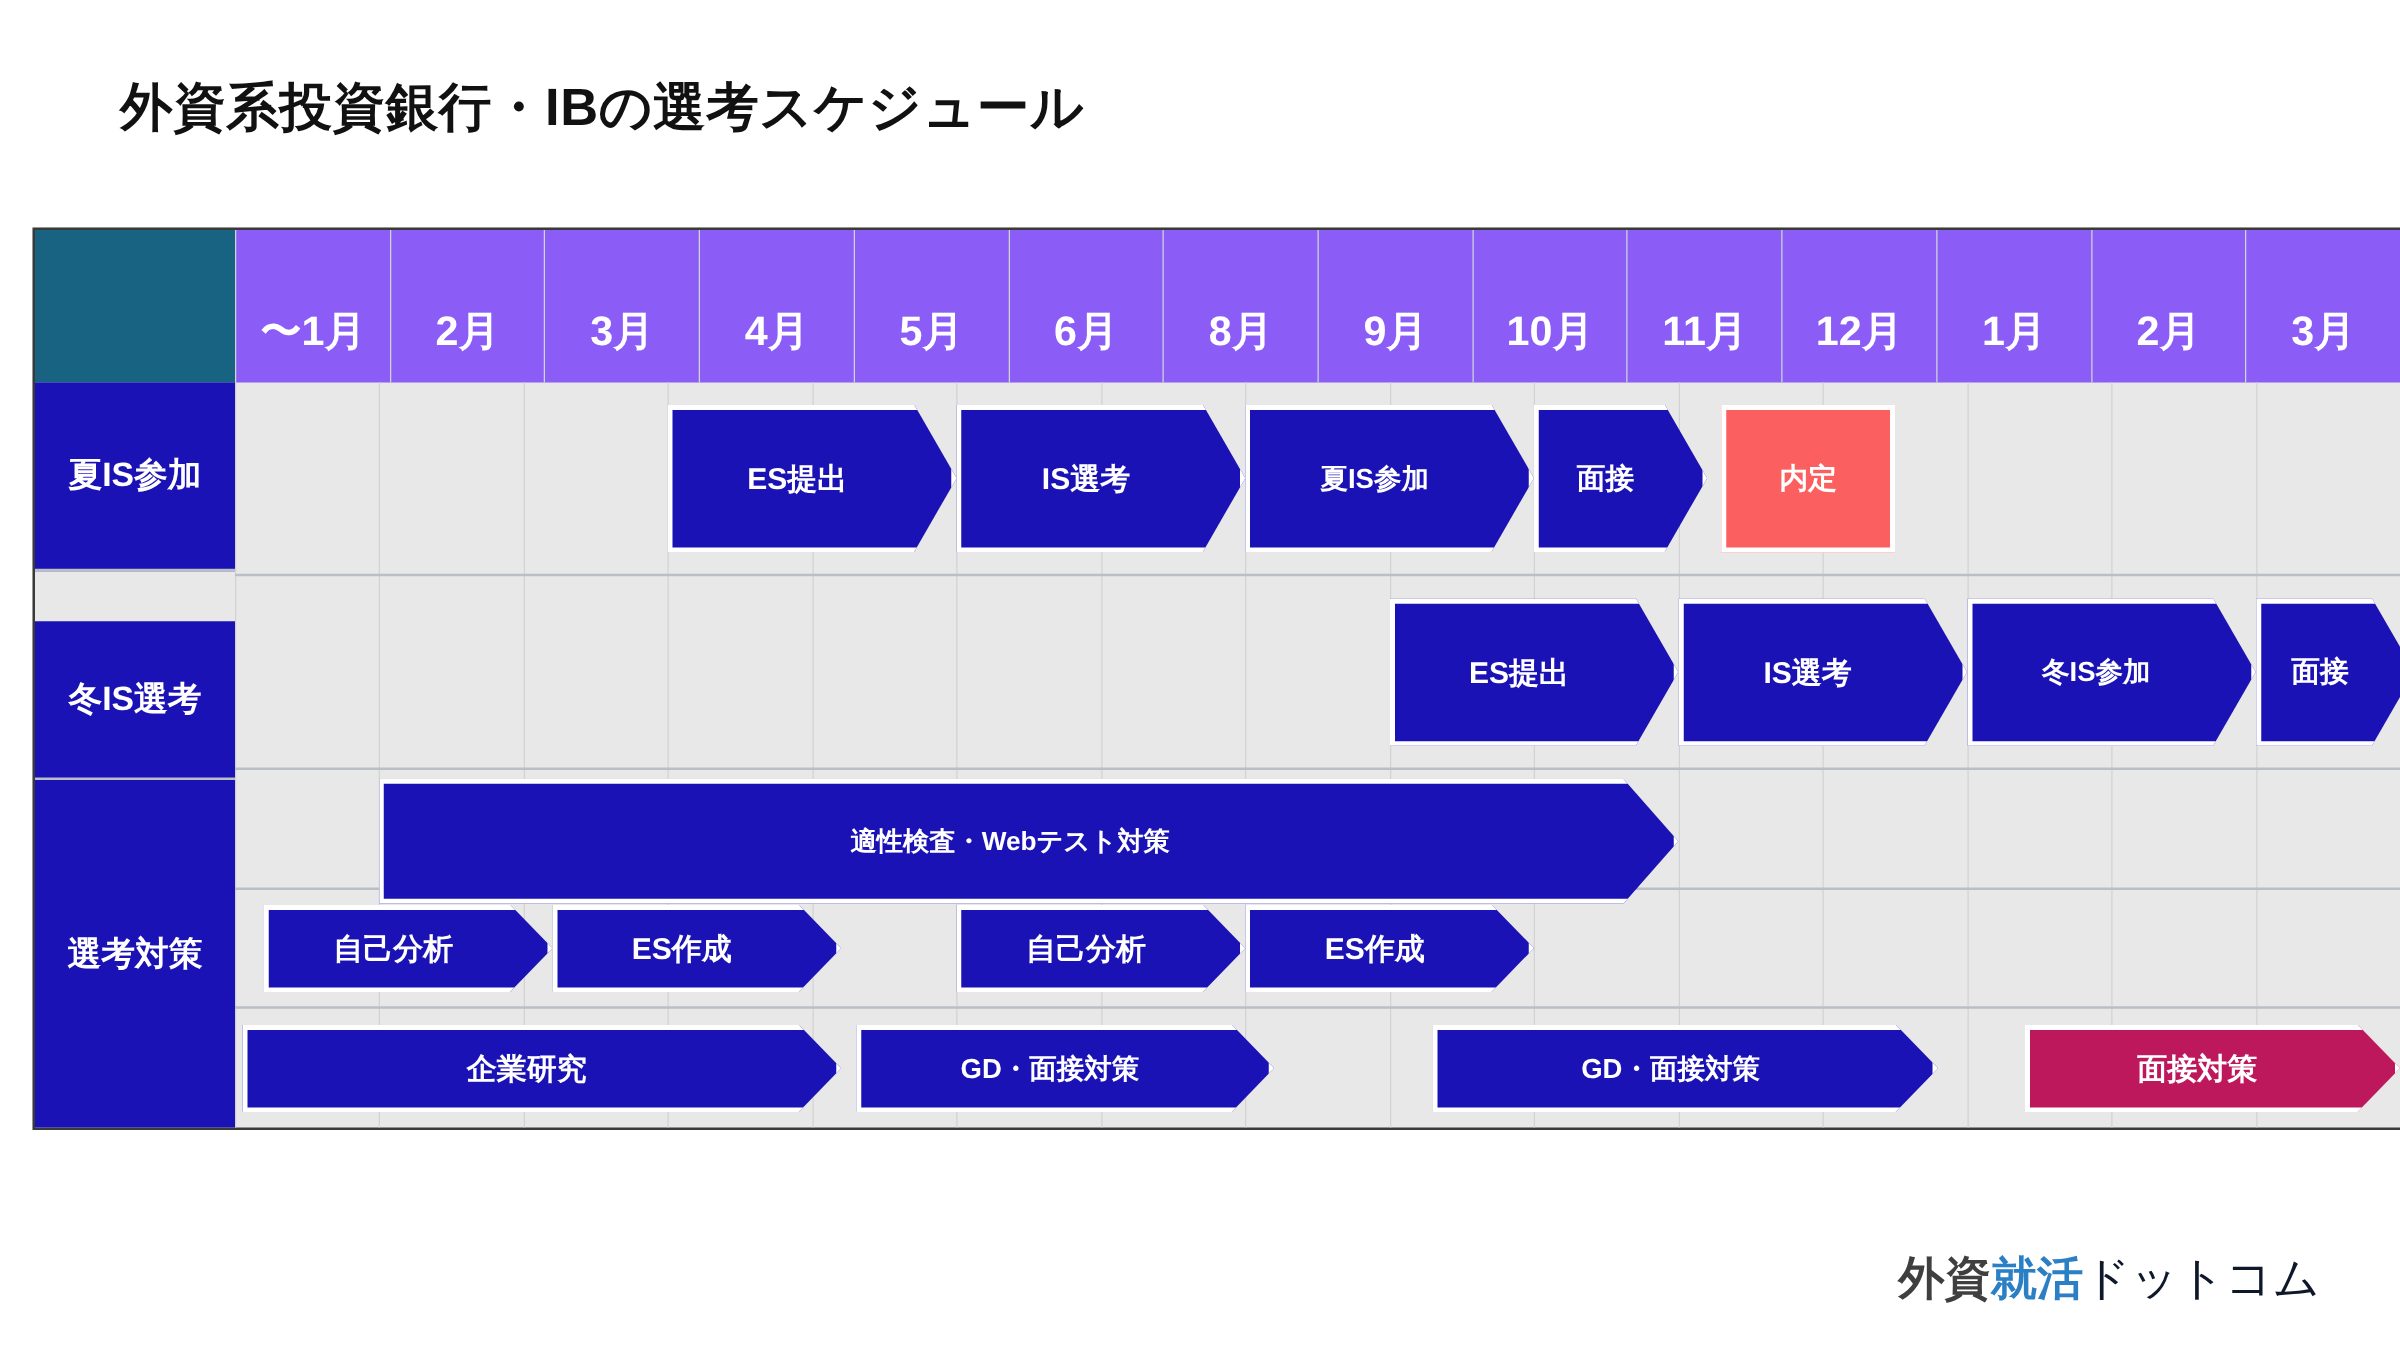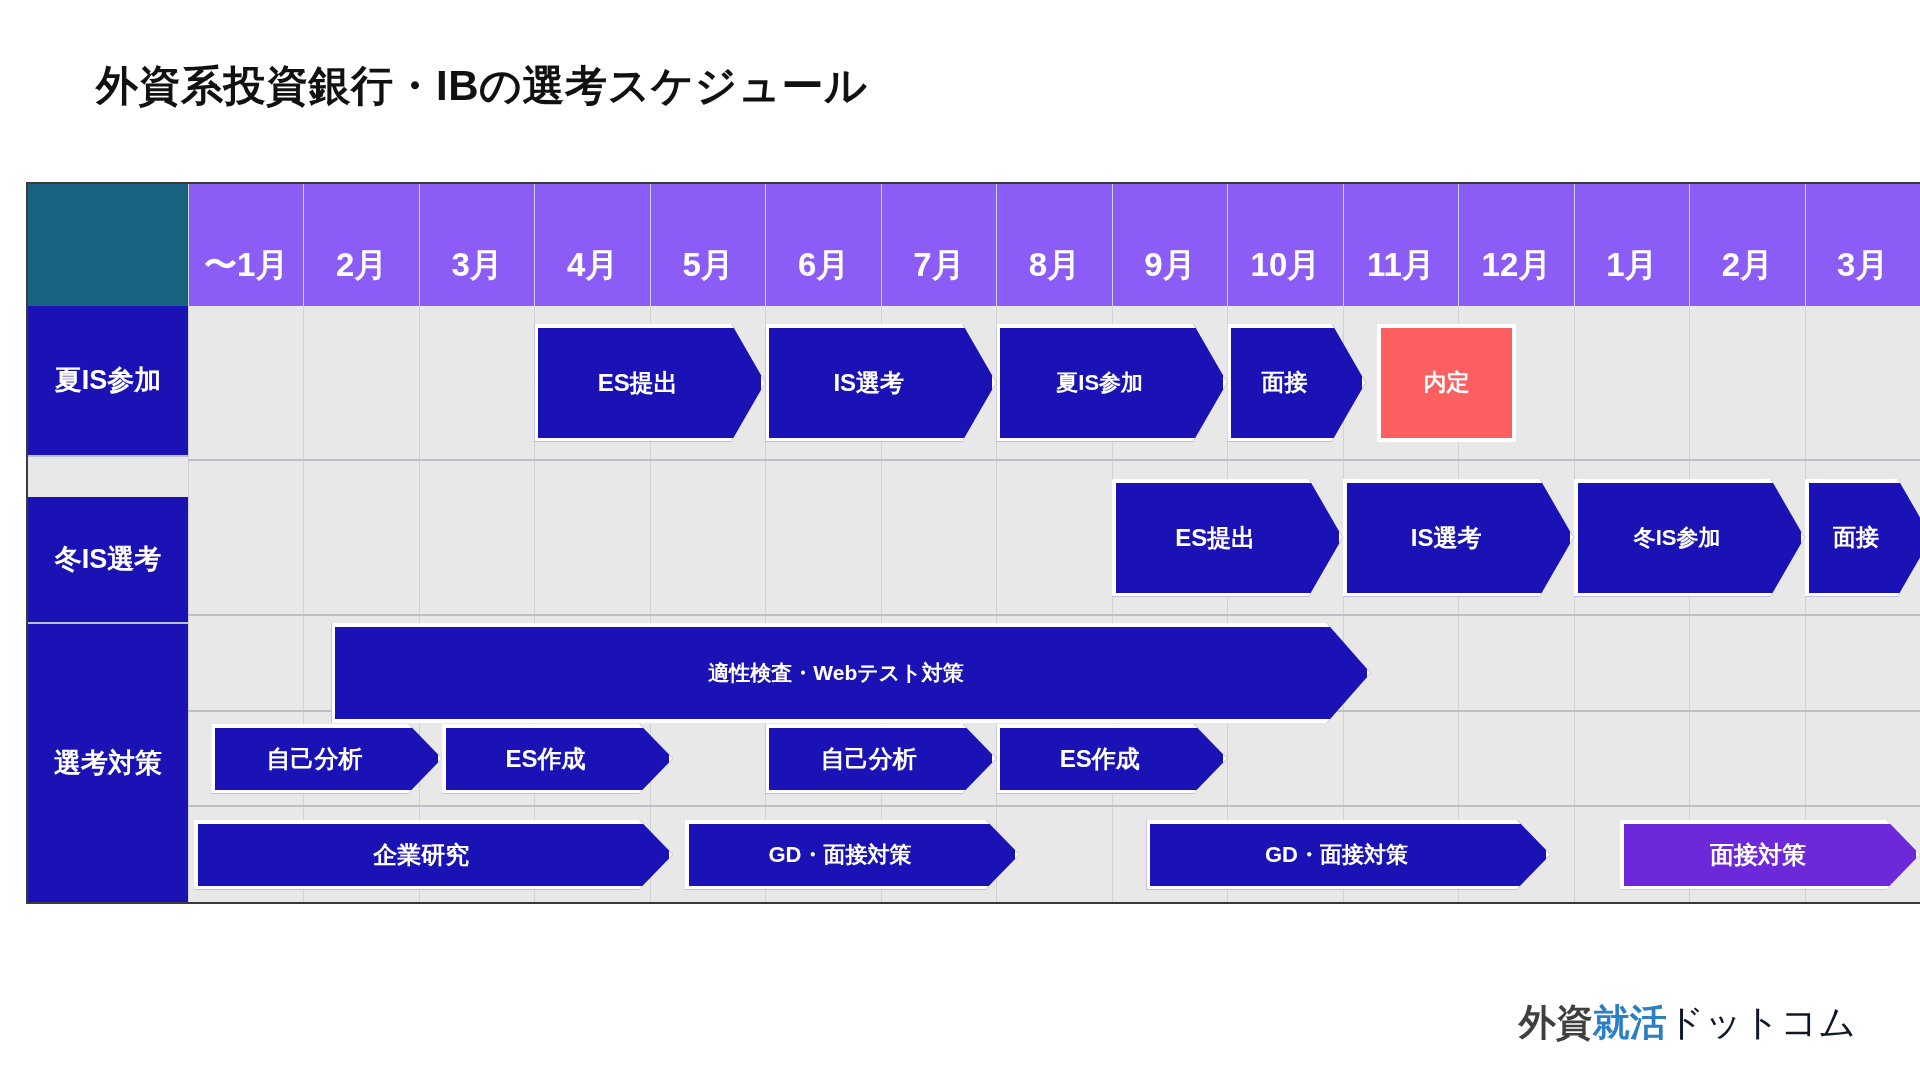--- a/index.html
+++ b/index.html
@@ -182,21 +182,20 @@
 
   <div class="header-row">
     <div class="corner-cell"></div>
     <div class="month-track">
         <div class="month-cell">〜1月</div>
         <div class="month-cell">2月</div>
         <div class="month-cell">3月</div>
         <div class="month-cell">4月</div>
         <div class="month-cell">5月</div>
         <div class="month-cell">6月</div>
-        <div class="month-cell">7月</div>
         <div class="month-cell">8月</div>
         <div class="month-cell">9月</div>
         <div class="month-cell">10月</div>
         <div class="month-cell">11月</div>
         <div class="month-cell">12月</div>
         <div class="month-cell">1月</div>
         <div class="month-cell">2月</div>
         <div class="month-cell">3月</div>
       </div>
   </div>
@@ -252,21 +251,21 @@
             <span>IS選考</span>
           </div>
           <div class="bar arrow bar-l3" style="left: 80%; width: 13.3333%; height: 118px; top: calc(50% - 59px); background: rgb(26, 18, 180);">
             <span>冬IS参加</span>
           </div>
           <div class="bar arrow bar-l1" style="left: 93.3333%; width: 7.33333%; height: 118px; top: calc(50% - 59px); background: rgb(26, 18, 180);">
             <span>面接</span>
           </div>
         </div>
       <div class="track t-prep-a">
-          <div class="bar arrow-wide bar-l4" style="left: 6.66667%; width: 60%; height: 100px; top: calc(50% - 40px); background: rgb(26, 18, 180); margin-left: 28px;">
+          <div class="bar arrow-wide bar-l4" style="left: 6.66667%; width: 60%; height: 100px; top: calc(50% - 40px); background: rgb(26, 18, 180);">
             <span>適性検査・Webテスト対策</span>
           </div>
         </div>
       <div class="track t-prep-b">
           <div class="bar arrow bar-l2" style="left: 1.33333%; width: 13.3333%; height: 70px; top: calc(50% - 35px); background: rgb(26, 18, 180);">
             <span>自己分析</span>
           </div>
           <div class="bar arrow bar-l2" style="left: 14.6667%; width: 13.3333%; height: 70px; top: calc(50% - 35px); background: rgb(26, 18, 180);">
             <span>ES作成</span>
           </div>
@@ -280,21 +279,21 @@
       <div class="track t-prep-c last">
           <div class="bar arrow bar-l2" style="left: 0.333333%; width: 27.6667%; height: 70px; top: calc(50% - 35px); background: rgb(26, 18, 180);">
             <span>企業研究</span>
           </div>
           <div class="bar arrow bar-l3" style="left: 28.6667%; width: 19.3333%; height: 70px; top: calc(50% - 35px); background: rgb(26, 18, 180);">
             <span>GD・面接対策</span>
           </div>
           <div class="bar arrow bar-l3" style="left: 55.3333%; width: 23.3333%; height: 70px; top: calc(50% - 35px); background: rgb(26, 18, 180);">
             <span>GD・面接対策</span>
           </div>
-          <div class="bar arrow bar-l2" style="left: 82.6667%; width: 17.3333%; height: 70px; top: calc(50% - 35px); background: #6d28d9;">
+          <div class="bar arrow bar-l2" style="left: 82.6667%; width: 17.3333%; height: 70px; top: calc(50% - 35px); background: #be185d;">
             <span>面接対策</span>
           </div>
         </div>
     </div>
   </div>
 
 </div>
 
 <div id="footer-logo"><span class="dark">外資</span><span class="blue">就活</span><span class="grey">ドットコム</span></div>
 

